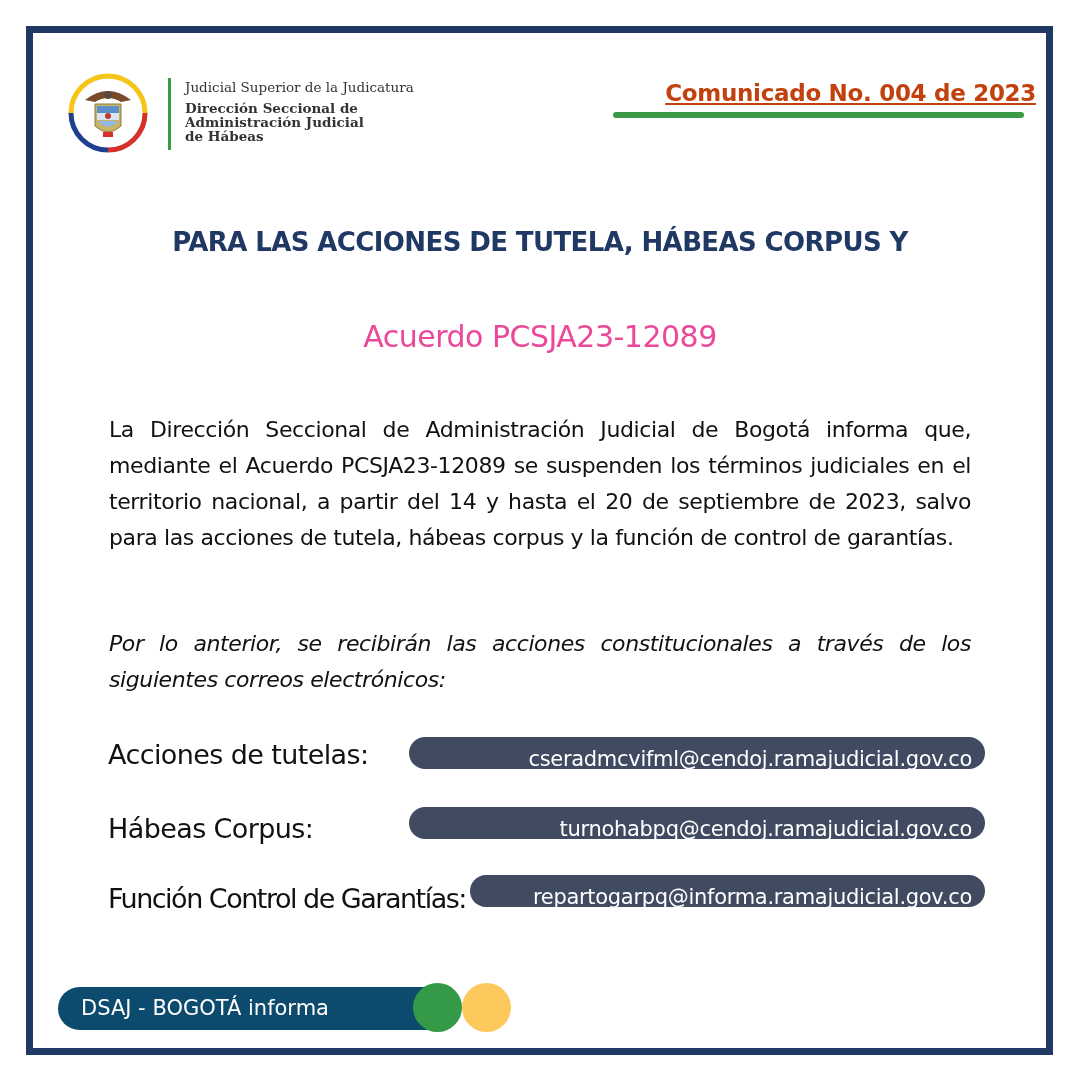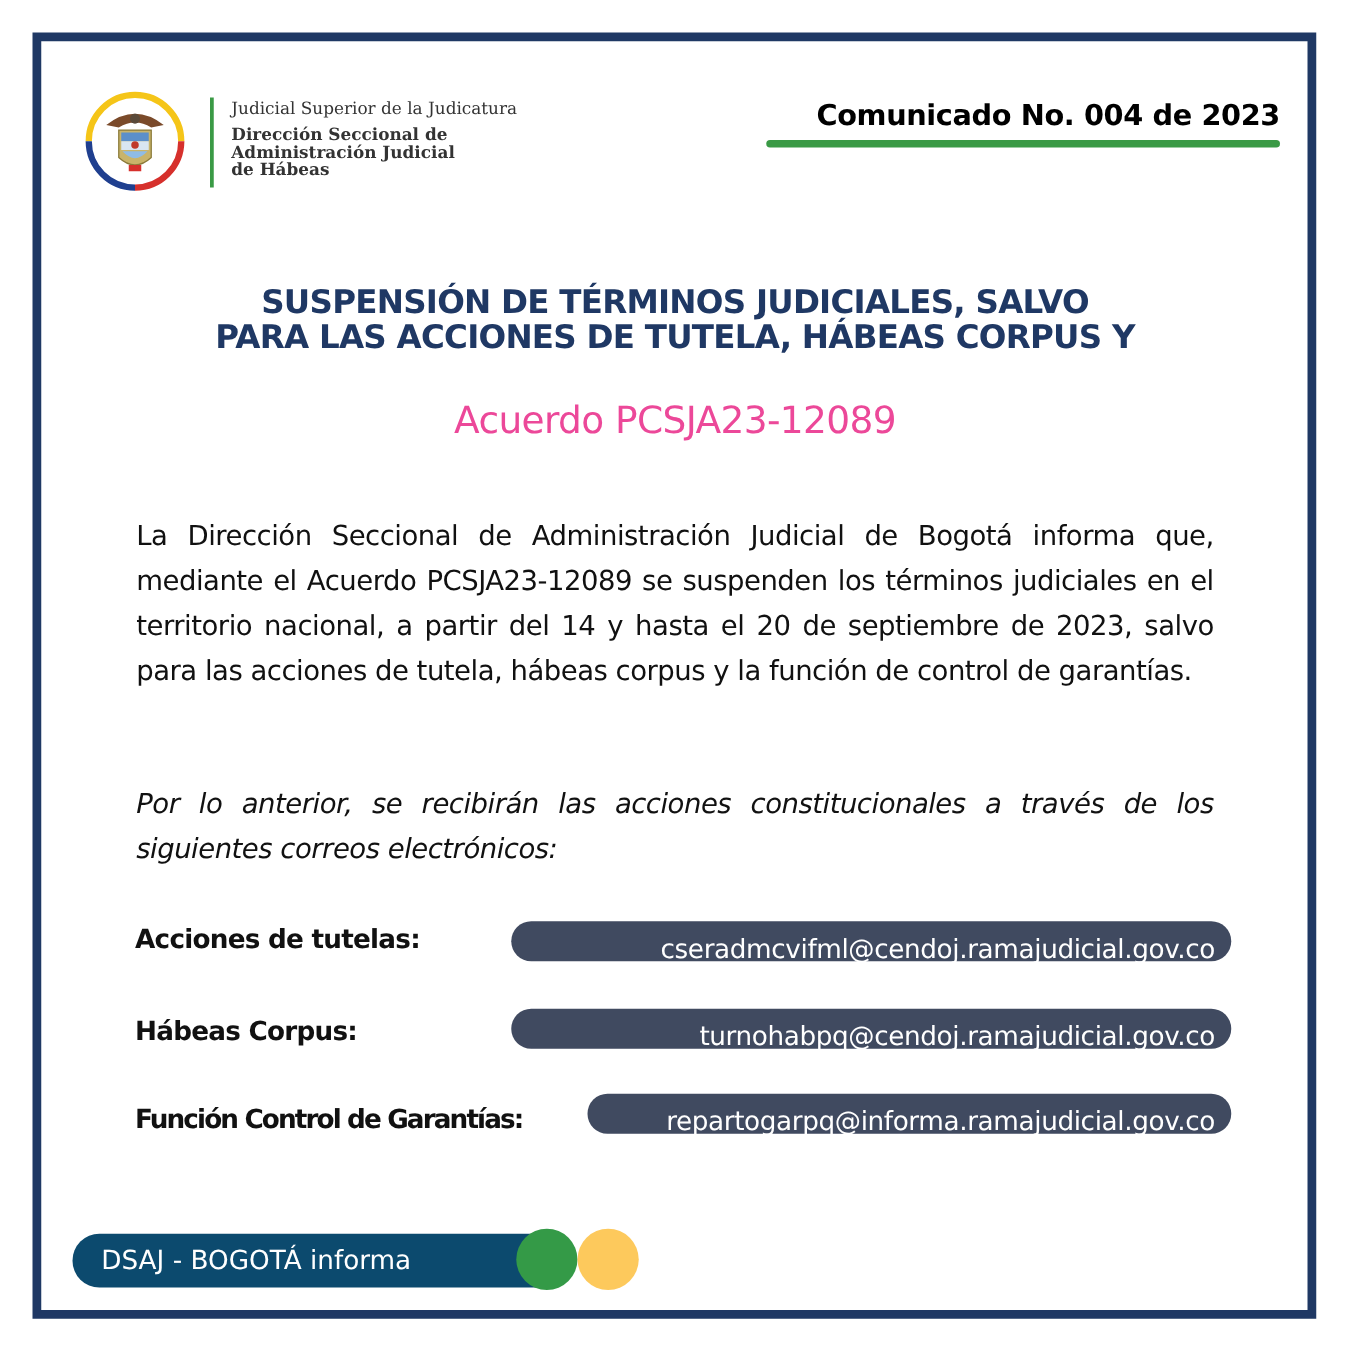--- a/index.html
+++ b/index.html
@@ -3,28 +3,28 @@
 <meta charset="utf-8">
 <style>
   html, body { margin:0; padding:0; }
   body { width:1080px; height:1080px; background:#ffffff; position:relative; overflow:hidden; font-family:"DejaVu Sans", sans-serif; }
   .frame { position:absolute; left:26px; top:26px; width:1013px; height:1015px; border:7px solid #1f3864; background:#fff; }
   .logo { position:absolute; left:63px; top:68px; width:90px; height:90px; }
   .logo-sep { position:absolute; left:168px; top:78px; width:3px; height:72px; background:#3a9a45; }
   .org { position:absolute; left:185px; top:79px; font-family:"DejaVu Serif", serif; color:#333; }
   .org .l1 { font-size:13.5px; line-height:17px; margin-bottom:5px; }
   .org .l2 { font-size:13.5px; line-height:14px; font-weight:bold; }
-  .comunicado { position:absolute; right:56px; top:80px; font-family:"DejaVu Sans", sans-serif; font-weight:bold; font-size:23px; color:#000000; letter-spacing:-0.3px; }
+  .comunicado { position:absolute; right:44px; top:80px; font-family:"DejaVu Sans", sans-serif; font-weight:bold; font-size:23px; color:#c2410c; letter-spacing:-0.3px;text-decoration:underline; }
   .com-line { position:absolute; left:613px; top:112px; width:411px; height:6px; border-radius:3px; background:#3a9a45; }
   .title { position:absolute; left:60px; width:960px; top:228px; text-align:center; font-family:"DejaVu Sans", sans-serif; font-weight:bold; color:#1f3864; font-size:26px; line-height:28px; letter-spacing:-0.6px; }
   .subtitle { position:absolute; left:60px; width:960px; top:320px; text-align:center; color:#ec4899; font-size:30px; line-height:34px; letter-spacing:-0.5px; }
   .body-text { position:absolute; left:109px; width:862px; color:#111; font-size:22px; line-height:36px; text-align:justify; letter-spacing:-0.4px; }
   .p1 { top:412px; }
   .p2 { top:626px;font-style:italic; }
-  .row-label { position:absolute; left:108px; font-weight:bold; color:#111; font-size:21px; letter-spacing:-0.6px; }
+  .row-label { position:absolute; left:108px; font-weight:normal; color:#111; font-size:27px; letter-spacing:-0.6px; }
   .pill { position:absolute; height:32px; background:#404a60; border-radius:22px; color:#fff; font-size:21px; line-height:44px; text-align:right; padding-right:13px; box-sizing:border-box; letter-spacing:-0.3px; }
   .footer-pill { position:absolute; left:58px; top:987px; width:400px; height:43px; background:#0c4a6e; border-radius:22px; color:#fff; font-size:21px; line-height:43px; padding-left:23px; box-sizing:border-box; }
   .dot { position:absolute; width:49px; height:49px; border-radius:50%; top:983px; }
   .dot.green { left:413px; background:#349a47; }
   .dot.yellow { left:462px; background:#fdc95c; }
 </style>
 </head>
 <body>
 
 <div class="frame"></div>
@@ -47,21 +47,20 @@
   <div class="l1">Judicial Superior de la Judicatura</div>
   <div class="l2">Dirección Seccional de</div>
   <div class="l2">Administración Judicial</div>
   <div class="l2">de Hábeas</div>
 </div>
 
 <div class="comunicado">Comunicado No. 004 de 2023</div>
 <div class="com-line"></div>
 
 <div class="title">
-  <div>SUSPENSIÓN DE TÉRMINOS JUDICIALES, SALVO</div>
   <div>PARA LAS ACCIONES DE TUTELA, HÁBEAS CORPUS Y</div>
 </div>
 <div class="subtitle">Acuerdo PCSJA23-12089</div>
 
 <div class="body-text p1">La Dirección Seccional de Administración Judicial de Bogotá informa que, mediante el Acuerdo PCSJA23-12089 se suspenden los términos judiciales en el territorio nacional, a partir del 14 y hasta el 20 de septiembre de 2023, salvo para las acciones de tutela, hábeas corpus y la función de control de garantías.</div>
 <div class="body-text p2">Por lo anterior, se recibirán las acciones constitucionales a través de los siguientes correos electrónicos:</div>
 
 <div class="row-label" style="top:739px;">Acciones de tutelas:</div>
 <div class="pill" style="left:409px; top:737px; width:576px;">cseradmcvifml@cendoj.ramajudicial.gov.co</div>
 

